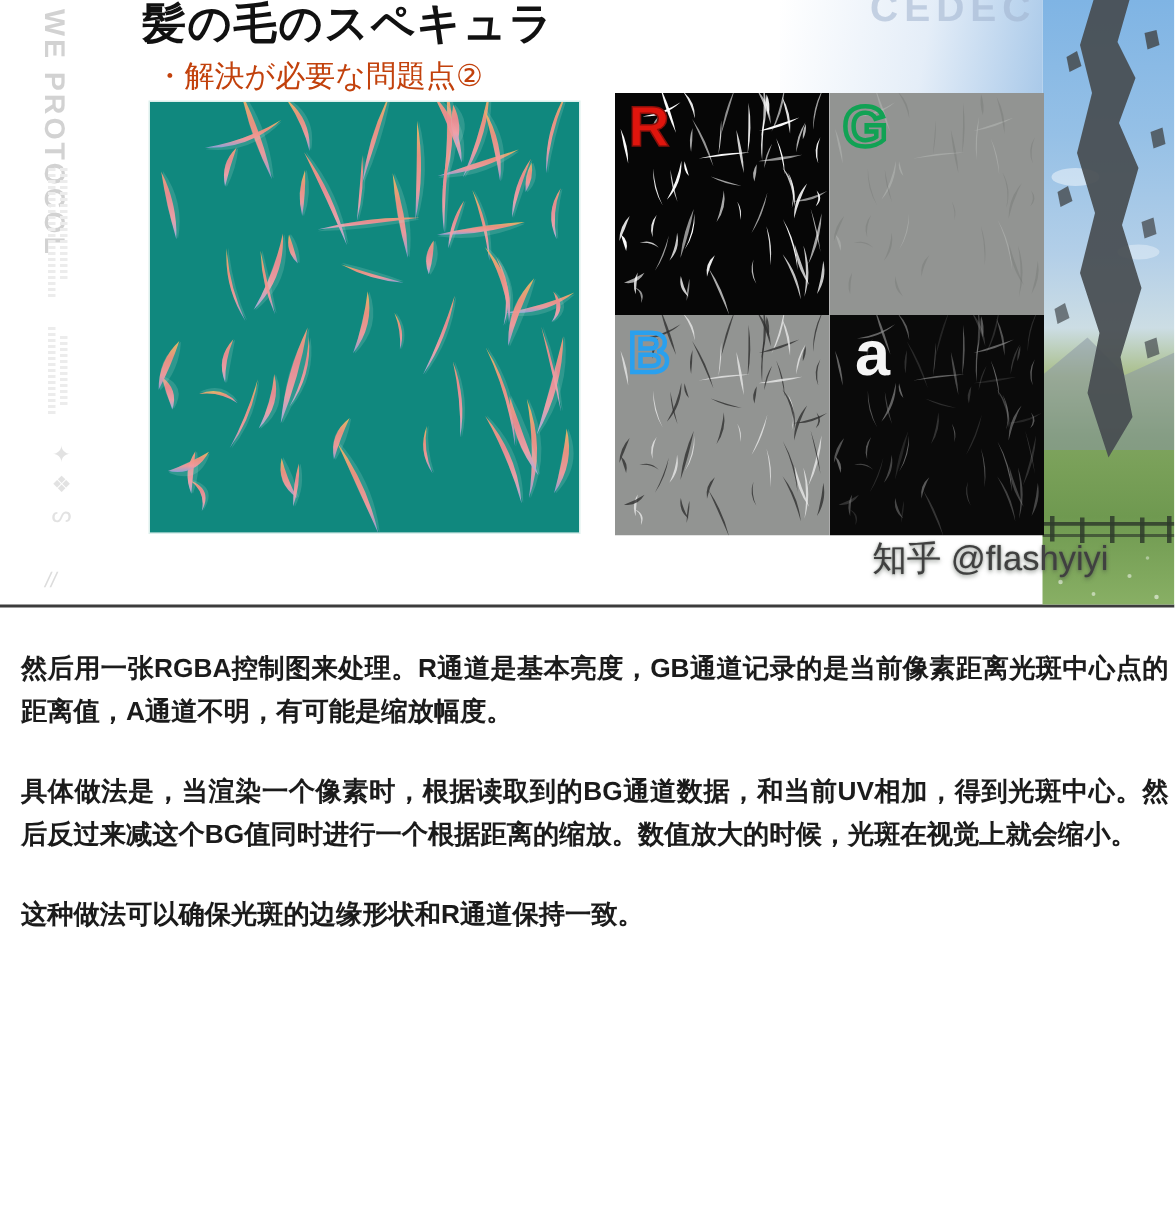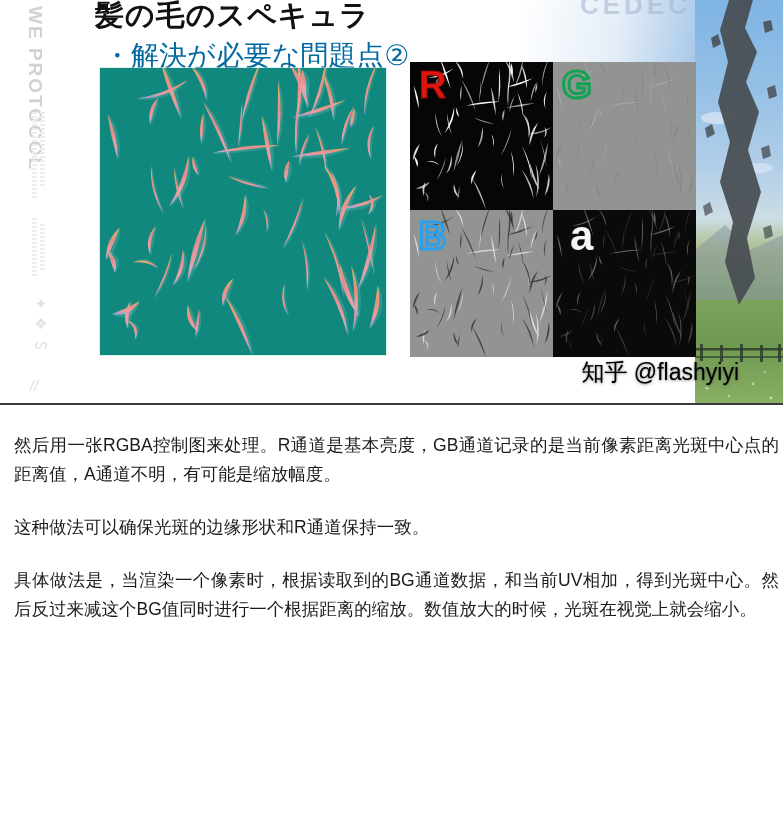--- a/index.html
+++ b/index.html
@@ -34,42 +34,42 @@
   .bl3 { left:32px; top:218px; height:60px; }
   .bl4 { left:40px; top:224px; height:48px; }
   .brand-marks { position:absolute; left:26px; top:294px; width:30px; text-align:center;
     color:#e2e2e2; font-size:15px; line-height:20px; }
   .slash-mark { position:absolute; left:30px; top:378px; color:#dcdcdc; font-size:14px; font-style:italic; }
   .slide-title {
     position:absolute; top:-4px; left:95px; font-size:29px; font-weight:bold; color:#111;
     letter-spacing:1px; white-space:nowrap;
   }
   .slide-subtitle {
-    position:absolute; top:37px; left:103px; font-size:28px; color:#0369a1; white-space:nowrap;
+    position:absolute; top:37px; left:103px; font-size:20px; color:#c2410c; white-space:nowrap;
   }
   .teal-panel {
     position:absolute; top:68px; left:100px; width:286px; height:287px;
     box-shadow:0 0 0 1px rgba(190,225,220,.55);
   }
   .teal-panel svg { display:block; width:100%; height:100%; }
   .quad { position:absolute; top:62px; left:410px; width:286px; height:295px;
     display:grid; grid-template-columns:1fr 1fr; grid-template-rows:1fr 1fr; }
   .quad-cell { position:relative; overflow:hidden; }
   .quad-cell svg { display:block; width:100%; height:100%; }
   .ch-label { position:absolute; font-weight:bold; line-height:1; font-size:38px; }
   .pos-0 { top:4px; left:9px; }
   .pos-1 { top:4px; left:9px; }
   .pos-2 { top:7px; left:9px; }
   .pos-3 { top:5px; left:17px; font-size:42px; }
   .watermark {
-    position:absolute; top:357px; right:44px; font-size:23px; color:#000000;
+    position:absolute; top:357px; right:44px; font-size:23px; color:#404040;
     text-shadow:0 1px 3px rgba(60,70,60,.55), 0 0 1px rgba(90,100,90,.6); white-space:nowrap;
   }
   
-  .article { padding:26px 4px 0 14px; }
+  .article { padding:26px 4px 0 14px;font-weight:bold; }
   .article p {
     font-size:17.5px; line-height:29px; color:#1b1b1b; margin:0 0 24px 0;
     text-align:justify;
   }
 </style>
 </head>
 <body>
 
 <div class="slide">
 
@@ -515,15 +515,15 @@
         </svg>
       <span class="ch-label pos-3" style="color: rgb(245, 245, 245);">a</span>
     </div>
   </div>
 
   <div class="watermark">知乎 @flashyiyi</div>
 </div>
 
 <div class="article">
   <p style="color: rgb(27, 27, 27);">然后用一张RGBA控制图来处理。R通道是基本亮度，GB通道记录的是当前像素距离光斑中心点的距离值，A通道不明，有可能是缩放幅度。</p>
+  <p style="color: rgb(27, 27, 27);">具体做法是，当渲染一个像素时，根据读取到的BG通道数据，和当前UV相加，得到光斑中心。然后反过来减这个BG值同时进行一个根据距离的缩放。数值放大的时候，光斑在视觉上就会缩小。</p>
   <p style="color: rgb(27, 27, 27);">这种做法可以确保光斑的边缘形状和R通道保持一致。</p>
-  <p style="color: rgb(27, 27, 27);">具体做法是，当渲染一个像素时，根据读取到的BG通道数据，和当前UV相加，得到光斑中心。然后反过来减这个BG值同时进行一个根据距离的缩放。数值放大的时候，光斑在视觉上就会缩小。</p>
 </div>
 
 </body></html>

